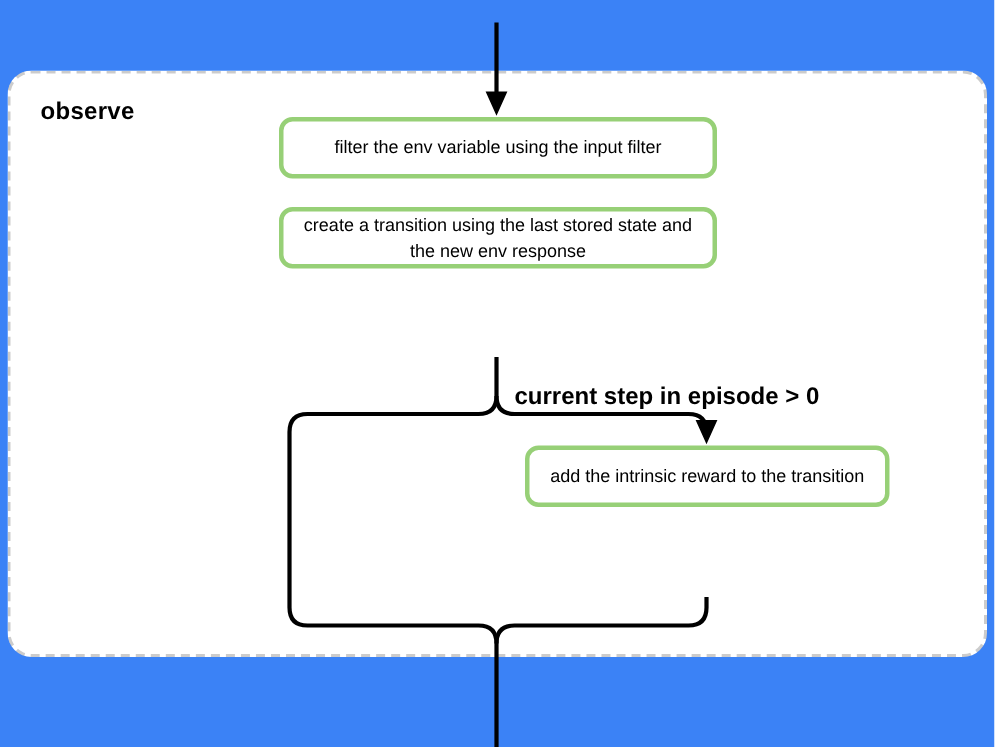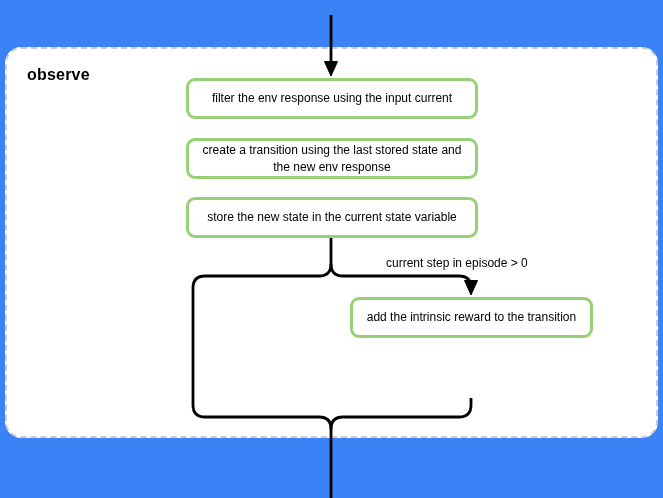--- a/index.html
+++ b/index.html
@@ -59,24 +59,23 @@
     padding: 2px 12px;
   }
   .node-1 { left: 186px; top: 78px;  width: 292px; height: 41px; }
   .node-2 { left: 186px; top: 138px; width: 292px; height: 41px; }
   .node-3 { left: 186px; top: 197px; width: 292px; height: 41px; }
   .node-4 { left: 350px; top: 297px; width: 243px; height: 41px; }
   .node-5 { left: 350px; top: 358px; width: 243px; height: 40px; }
   .condition {
     position: absolute;
     left: 343px; top: 256px;
-    font-size: 12px;
-    font-weight: normal;
+    font-size: 16px;
+    font-weight: bold;
     white-space: nowrap;
-    margin-left: 43px;
   }
 </style>
 </head>
 <body>
 
 <div class="canvas">
 
   <div class="group"></div>
 
   <div class="group-title">observe</div>
@@ -90,30 +89,27 @@
 
     <path d="M331 264 Q331 276 319 276 H205 Q193 276 193 288 V405 Q193 417 205 417 H319 Q331 417 331 429 V498"></path>
 
     <path d="M331 264 Q331 276 343 276 H459 Q471 276 471 288 V281"></path>
     <polygon points="471,295 464.5,280.5 477.5,280.5"></polygon>
 
     <path d="M471 398 V405 Q471 417 459 417 H343 Q331 417 331 429"></path>
   </svg>
 
   <div class="node node-1">
-    <span>filter the env response using the input current</span>
+    <span>filter the env variable using the input filter</span>
   </div>
 
   <div class="node node-2">
     <span>create a transition using the last stored state and the new env response</span>
   </div>
 
-  <div class="node node-3">
-    <span>store the new state in the current state variable</span>
-  </div>
 
   <div class="condition">current step in episode &gt; 0</div>
 
   <div class="node node-4">
     <span>add the intrinsic reward to the transition</span>
   </div>
 
 
 </div>
 

